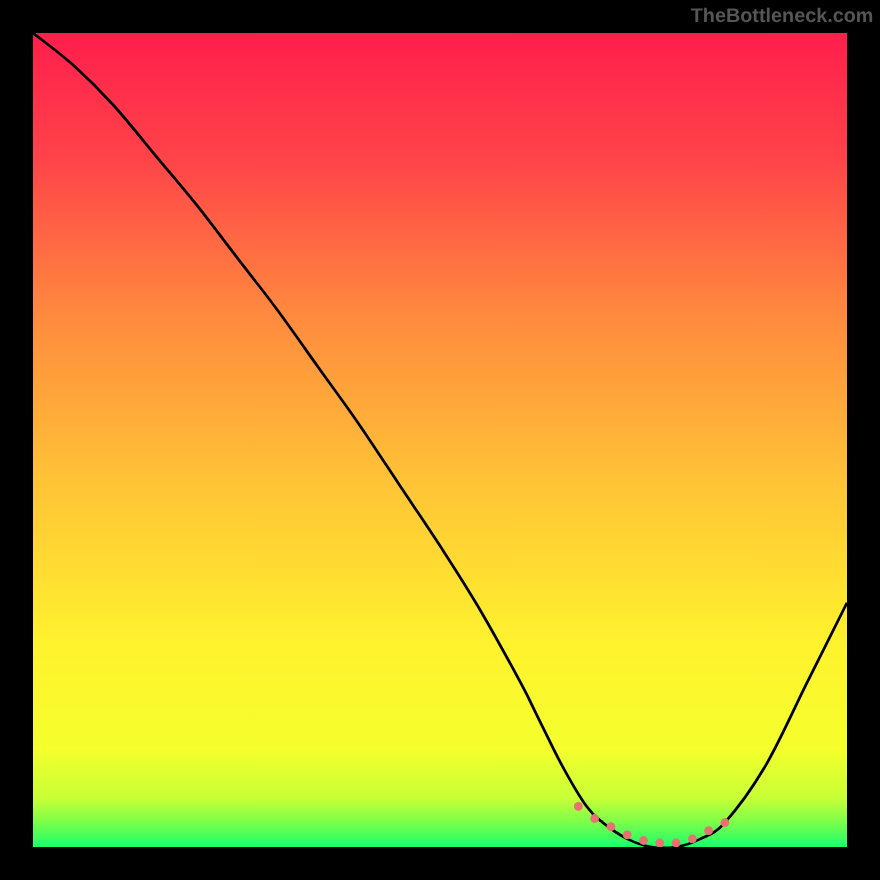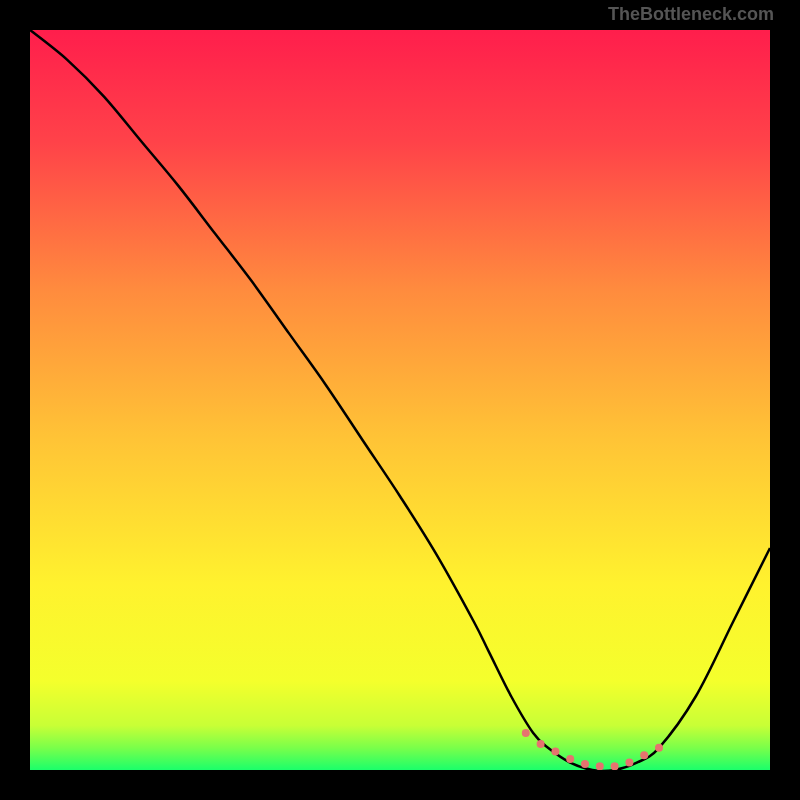--- a/index.html
+++ b/index.html
@@ -7,21 +7,21 @@
     padding: 0;
     width: 800px;
     height: 800px;
     background: #000;
     position: relative;
     font-family: Arial, sans-serif;
   }
   .attribution {
     position: absolute;
     top: 4px;
-    right: 26px;
+    right: 6px;
     color: #555;
     font-size: 18px;
     font-weight: bold;
     z-index: 10;
   }
   .plot-frame {
     position: absolute;
     left: 30px;
     top: 30px;
     width: 740px;

